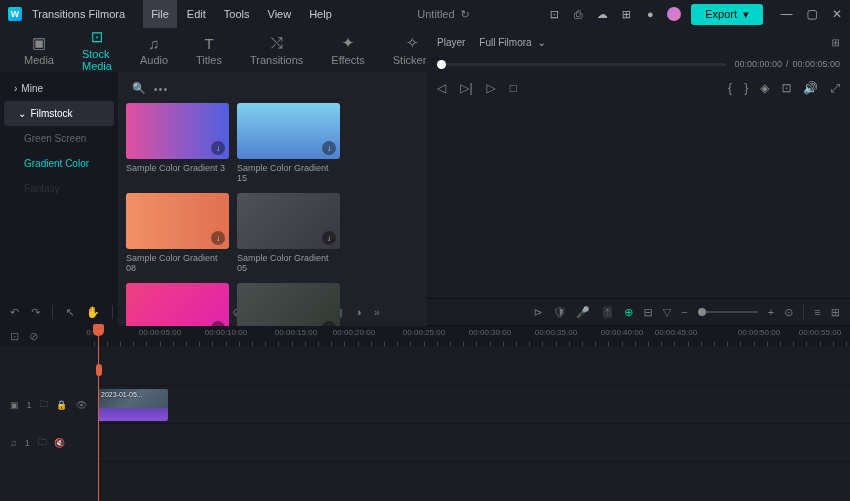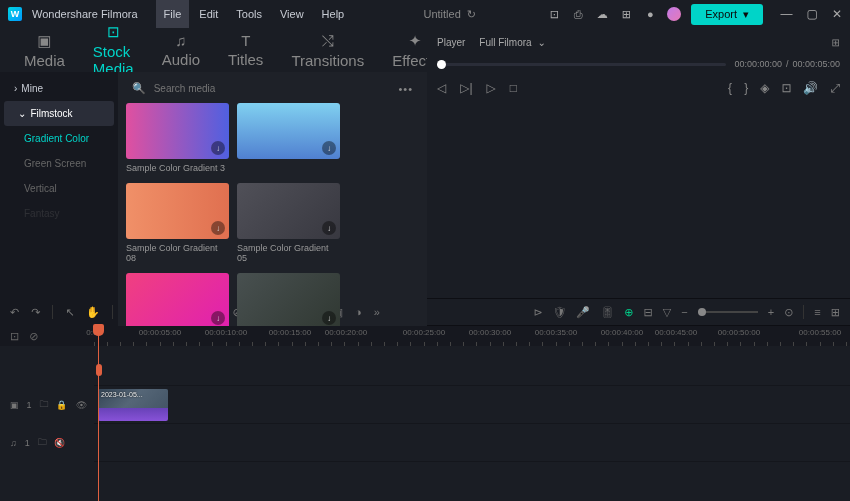--- a/index.html
+++ b/index.html
@@ -17,21 +17,21 @@
 .export-btn{background:#00d4c8;color:#0a0a0a;padding:4px 14px;border-radius:3px;font-size:11px;display:flex;align-items:center;gap:6px;cursor:pointer}
 .win-ctrl{display:flex;gap:14px;margin-left:8px}
 .win-ctrl span{cursor:pointer;color:#aaa;font-size:12px}
 
 .main{display:flex;height:270px}
 .left-panel{width:427px;display:flex;flex-direction:column;background:#16181f}
 .top-tabs{height:44px;display:flex;align-items:center;gap:0;padding:0 10px;background:#1a1d24}
 .top-tab{display:flex;flex-direction:column;align-items:center;gap:2px;padding:4px 14px;cursor:pointer;color:#888}
 .top-tab.active{color:#00d4c8}
 .top-tab-icon{font-size:15px}
-.top-tab-label{font-size:15px}
+.top-tab-label{font-size:11px}
 
 .media-body{display:flex;flex:1}
 .sidebar{width:118px;background:#16181f;display:flex;flex-direction:column;padding-top:4px}
 .side-item{padding:7px 14px;font-size:10px;color:#888;cursor:pointer;display:flex;align-items:center;gap:4px}
 .side-item.main-cat{color:#c8ccd4}
 .side-item.selected{background:#2a2d38;color:#fff;border-radius:3px;margin:0 4px}
 .side-sub{padding:7px 14px 7px 24px;font-size:10px;color:#666;cursor:pointer}
 .side-sub.active{color:#00d4c8}
 .side-toggle{text-align:center;padding:6px;color:#666;cursor:pointer;margin-top:auto}
 
@@ -87,21 +87,21 @@
 .track-head{position:absolute;left:-94px;width:94px;height:100%;display:flex;align-items:center;gap:8px;padding-left:10px;color:#777;font-size:9px}
 .clip{position:absolute;left:4px;top:3px;height:32px;width:70px;background:linear-gradient(180deg,#2a3548 0%,#2a3548 60%,#6842b8 60%,#8852d8 100%);border-radius:2px;overflow:hidden;font-size:7px;color:#eee;padding:2px 3px}
 .clip-thumb{position:absolute;top:0;left:0;width:100%;height:60%;background:linear-gradient(135deg,#345,#567,#456)}
 .clip-txt{position:relative;z-index:1;text-shadow:0 0 2px #000}
 </style>
 </head>
 <body>
 
 <div class="titlebar">
   <div class="logo">W</div>
-  <div class="app-name">Wondershare Filmora</div>
+  <div class="app-name">Transitions Filmora</div>
   <div class="menu-bar">
     <div class="menu-item active">File</div>
     <div class="menu-item">Edit</div>
     <div class="menu-item">Tools</div>
     <div class="menu-item">View</div>
     <div class="menu-item">Help</div>
   </div>
   <div class="title-center">
     <span>Untitled</span>
     <span>↻</span>
@@ -164,43 +164,42 @@
     <div class="media-body">
       <div class="sidebar">
         <div class="side-item main-cat">
             <span>›</span>
             <span>Mine</span>
           </div>
         <div class="side-item main-cat selected">
             <span>⌄</span>
             <span>Filmstock</span>
           </div>
+        <div class="side-sub">Green Screen</div>
         <div class="side-sub active">Gradient Color</div>
-        <div class="side-sub">Green Screen</div>
-        <div class="side-sub">Vertical</div>
         <div class="side-sub" style="opacity:.3">Fantasy</div>
         <div class="side-toggle">‹</div>
       </div>
       <div class="media-grid">
         <div class="search-row">
           <span class="search-icon">🔍</span>
-          <input class="search-input" placeholder="Search media" style="">
           <span class="more-icon">•••</span>
         </div>
         <div class="grid">
           <div class="grid-item">
               <div class="thumb" style="background:linear-gradient(90deg,#e050a0,#5060e0)">
                 <span class="dl-badge">↓</span>
               </div>
               <div class="grid-label">Sample Color Gradient 3</div>
             </div>
           <div class="grid-item">
               <div class="thumb" style="background:linear-gradient(180deg,#80d0f0,#5080d0)">
                 <span class="dl-badge">↓</span>
               </div>
+              <div class="grid-label">Sample Color Gradient 15</div>
             </div>
           <div class="grid-item">
               <div class="thumb" style="background:linear-gradient(90deg,#f09068,#e07050)">
                 <span class="dl-badge">↓</span>
               </div>
               <div class="grid-label">Sample Color Gradient 08</div>
             </div>
           <div class="grid-item">
               <div class="thumb" style="background:linear-gradient(135deg,#505058,#383840)">
                 <span class="dl-badge">↓</span>
@@ -321,27 +320,27 @@
       <div class="rtick" style="left: 79px;"></div>
       <div class="rtick" style="left: 92px;"></div>
       <div class="rtick" style="left: 105px;"></div>
       <div class="rtick" style="left: 118px;"></div>
       <div class="rmark" style="left: 132px;">00:00:10:00</div>
       <div class="rtick" style="left: 132px;"></div>
       <div class="rtick" style="left: 145px;"></div>
       <div class="rtick" style="left: 158px;"></div>
       <div class="rtick" style="left: 171px;"></div>
       <div class="rtick" style="left: 184px;"></div>
-      <div class="rmark" style="left: 196px;">00:00:15:00</div>
+      <div class="rmark" style="left: 202px;">00:00:15:00</div>
       <div class="rtick" style="left: 198px;"></div>
       <div class="rtick" style="left: 211px;"></div>
       <div class="rtick" style="left: 224px;"></div>
       <div class="rtick" style="left: 237px;"></div>
       <div class="rtick" style="left: 250px;"></div>
-      <div class="rmark" style="left: 252px;">00:00:20:00</div>
+      <div class="rmark" style="left: 260px;">00:00:20:00</div>
       <div class="rtick" style="left: 264px;"></div>
       <div class="rtick" style="left: 277px;"></div>
       <div class="rtick" style="left: 290px;"></div>
       <div class="rtick" style="left: 303px;"></div>
       <div class="rtick" style="left: 316px;"></div>
       <div class="rmark" style="left: 330px;">00:00:25:00</div>
       <div class="rtick" style="left: 330px;"></div>
       <div class="rtick" style="left: 343px;"></div>
       <div class="rtick" style="left: 356px;"></div>
       <div class="rtick" style="left: 369px;"></div>
@@ -363,21 +362,21 @@
       <div class="rtick" style="left: 541px;"></div>
       <div class="rtick" style="left: 554px;"></div>
       <div class="rtick" style="left: 567px;"></div>
       <div class="rtick" style="left: 580px;"></div>
       <div class="rmark" style="left: 582px;">00:00:45:00</div>
       <div class="rtick" style="left: 594px;"></div>
       <div class="rtick" style="left: 607px;"></div>
       <div class="rtick" style="left: 620px;"></div>
       <div class="rtick" style="left: 633px;"></div>
       <div class="rtick" style="left: 646px;"></div>
-      <div class="rmark" style="left: 645px;">00:00:50:00</div>
+      <div class="rmark" style="left: 665px;">00:00:50:00</div>
       <div class="rtick" style="left: 660px;"></div>
       <div class="rtick" style="left: 673px;"></div>
       <div class="rtick" style="left: 686px;"></div>
       <div class="rtick" style="left: 699px;"></div>
       <div class="rtick" style="left: 712px;"></div>
       <div class="rmark" style="left: 726px;">00:00:55:00</div>
       <div class="rtick" style="left: 726px;"></div>
       <div class="rtick" style="left: 739px;"></div>
       <div class="rtick" style="left: 752px;"></div>
     </div>

